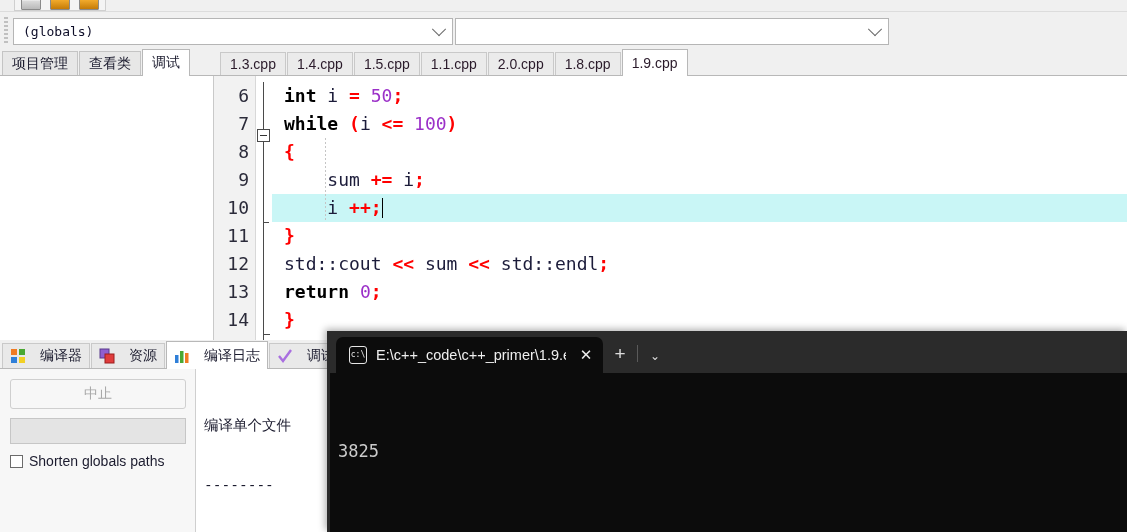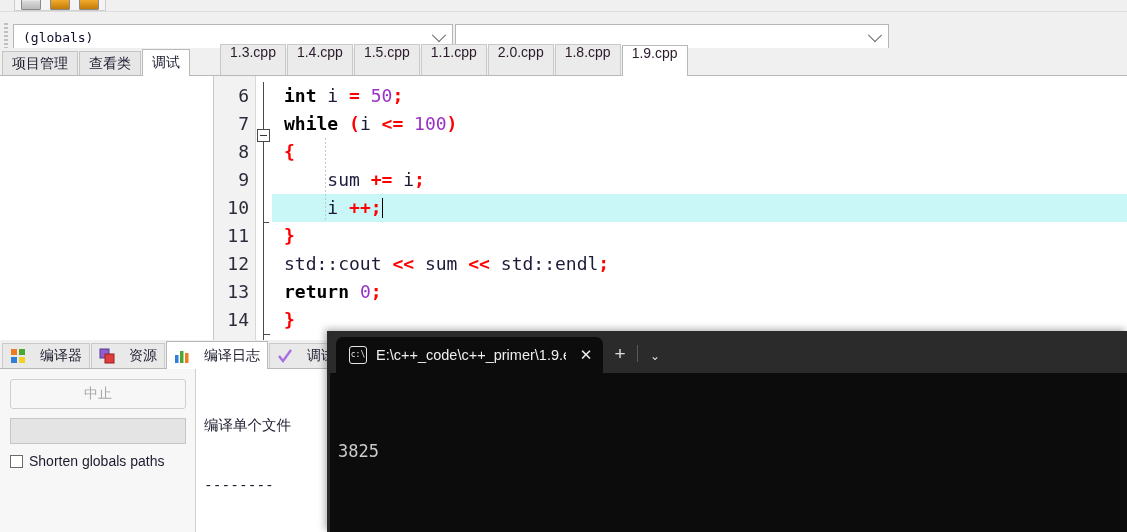--- a/index.html
+++ b/index.html
@@ -37,21 +37,21 @@
     border-radius: 1px;
     box-sizing: border-box;
     background: linear-gradient(#ffffff 0%, #ffffff 42%, #dcdcdc 44%, #b9b9b9 100%);
   }
   .tb-icon.orange {
     background: linear-gradient(#ffffff 0%, #ffffff 40%, #f0a92b 42%, #c57b07 100%);
   }
 
   
   .combo-row {
-    position: absolute; left: 0; top: 19px;
+    position: absolute; left: 0; top: 13px;
     width: 1127px; height: 37px;
     background: #f0f0f0;
   }
   .combo-grip {
     position: absolute; left: 4px; top: 4px;
     width: 4px; height: 28px;
     background: repeating-linear-gradient(to bottom, #c0c0c0 0 2px, #f0f0f0 2px 4px);
   }
   .combo {
     position: absolute; top: 5px;
@@ -126,22 +126,22 @@
   }
   .editor-tabbar {
     display: flex; align-items: flex-end;
     height: 27px;
     background: #f0f0f0;
     border-bottom: 1px solid #b8b8b8;
     padding-left: 6px;
   }
   .etab {
     height: 23px;
-    padding: 15px 9px;
-    display: flex; align-items: flex-end;
+    padding: 4px 9px;
+    display: flex; align-items: center;
     font-size: 14px;
     color: #2a1a2a;
     background: #ebebeb;
     border: 1px solid #c9c9c9;
     border-bottom: none;
     margin-right: 1px;
     box-sizing: border-box;
   }
   .etab.active {
     background: #ffffff;

